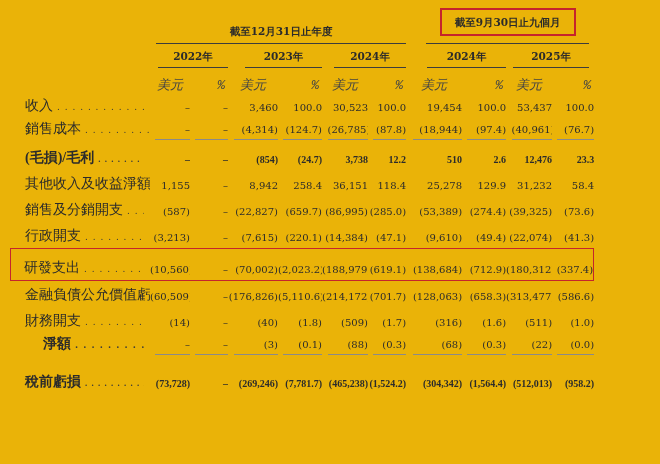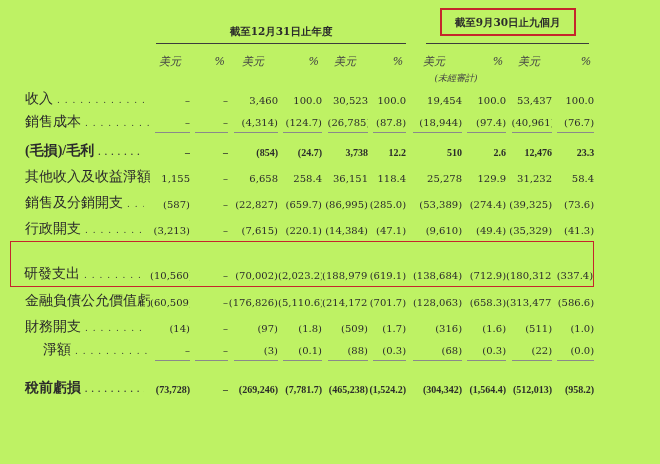--- a/index.html
+++ b/index.html
@@ -4,21 +4,21 @@
 <style>
   html,body{margin:0;padding:0;}
   body{
     background:#ffffff;
     font-family:"DejaVu Serif","Liberation Serif",serif;
     color:#2b2b2b;
   }
   .sheet{
     position:relative;
     width:660px;height:464px;
-    background:#bef264;
+    background:#eab308;
     overflow:hidden;
   }
   table.fin{
     position:absolute;left:10px;top:2px;
     border-collapse:separate;border-spacing:0;
     table-layout:fixed;width:584px;
     font-size:10px;line-height:13px;color:#2b2b2b;
   }
   td{padding:0;vertical-align:bottom;overflow:hidden;}
 
@@ -33,47 +33,47 @@
     padding:6px 13px 5px 13px;margin-bottom:2px;
   }
   tr.r-years td{height:24px;vertical-align:bottom;}
   .yr{border-bottom:1px solid #3c3c3c;padding-bottom:4px;text-align:center;
       font-weight:bold;font-size:10.5px;}
   .yr.y1{margin-left:8px;}
   .yr.y2{margin-left:17px;}
   .yr.y3{margin-left:12px;}
   .yr.y4{margin-left:21px;}
   .yr.y5{margin-left:7px;margin-right:5px;}
-  tr.r-cur td{height:24px;font-style:italic;font-size:11px;color:#444;}
+  tr.r-cur td{height:24px;font-style:italic;font-size:13px;color:#444;font-family:Liberation Mono, monospace;}
   td.cur{text-align:center;}
   td.pct{text-align:right;padding-right:3px;}
   tr.r-unaud td{height:17px;font-style:italic;font-size:9px;color:#444;
                 text-align:center;}
   tr.r-units td{height:24px;padding-bottom:20px;font-style:italic;font-size:9px;
                 color:#444;text-align:center;}
 
   
   tbody td{height:22px;padding-bottom:4px;}
   td.lbl{font-size:14px;white-space:nowrap;}
   .lblflex{display:flex;align-items:baseline;padding-left:15px;}
-  tr.indent .lblflex{padding-left:33px;}
+  tr.indent .lblflex{padding-left:33px;font-weight:bold;}
   .leader{flex:1;overflow:hidden;white-space:nowrap;margin:0 6px 0 4px;
           color:#3a3a3a;}
   .leader::after{content:". . . . . . . . . . . . . . . . . . . . . . . . . . . . . . . .";
           font-size:9px;letter-spacing:1px;}
   td.num{text-align:right;white-space:nowrap;font-size:10px;}
   tr.bold td{font-weight:bold;font-family:Liberation Serif, serif;}
   tr.pregap td{padding-top:9px;}
   .uline{display:block;text-align:right;border-bottom:1px solid #8a8a8a;
          padding-bottom:3px;width:88%;margin-left:auto;}
   td.lbl .ulpad{padding-bottom:3px;display:block;}
 
   
   tr.boxed td{border-top:1.6px solid #c5252c;border-bottom:1.6px solid #c5252c;
-              padding-top:18px;padding-bottom:4px;}
+              padding-top:5px;padding-bottom:4px;}
   tr.boxed td:first-child{border-left:1.6px solid #c5252c;}
   tr.boxed td:last-child{border-right:1.6px solid #c5252c;}
   tr.boxed .lblflex{padding-left:13px;}
 </style>
 </head>
 <body>
 
 <div class="sheet">
   <table class="fin">
     <colgroup>
@@ -94,37 +94,50 @@
         <td></td>
         <td colspan="6">
           <div class="gwrap g1"><span>截至12月31日止年度</span></div>
         </td>
         <td colspan="4">
           <div class="gwrap g2" style="font-weight:normal;">
             <span class="redbox"><b>截至9月30日止九個月</b></span>
           </div>
         </td>
       </tr>
+      <tr class="r-years">
+        <td></td>
+        <td colspan="2">
+            <div class="yr y1">2022年</div>
+          </td>
+        <td colspan="2">
+            <div class="yr y2">2023年</div>
+          </td>
+        <td colspan="2">
+            <div class="yr y3">2024年</div>
+          </td>
+        <td colspan="2">
+            <div class="yr y4">2024年</div>
+          </td>
+        <td colspan="2">
+            <div class="yr y5">2025年</div>
+          </td>
+      </tr>
       <tr class="r-cur">
         <td></td>
         <td class="cur">美元</td>
         <td class="pct">%</td>
         <td class="cur">美元</td>
         <td class="pct">%</td>
         <td class="cur">美元</td>
         <td class="pct">%</td>
         <td class="cur">美元</td>
         <td class="pct">%</td>
         <td class="cur">美元</td>
         <td class="pct">%</td>
-      </tr>
-      <tr class="r-unaud">
-        <td colspan="7"></td>
-        <td colspan="2">(未經審計)</td>
-        <td colspan="2"></td>
       </tr>
     </thead>
     <tbody>
         <tr>
           <td class="lbl">
             <div class="lblflex">
               <span>收入</span>
               <span class="leader"></span>
             </div>
           </td>
@@ -194,21 +207,21 @@
         </tr>
         <tr>
           <td class="lbl">
             <div class="lblflex">
               <span>其他收入及收益淨額</span>
               <span class="leader"></span>
             </div>
           </td>
           <td class="num">1,155</td>
           <td class="num">–</td>
-          <td class="num">6,658</td>
+          <td class="num">8,942</td>
           <td class="num">258.4</td>
           <td class="num">36,151</td>
           <td class="num">118.4</td>
           <td class="num">25,278</td>
           <td class="num">129.9</td>
           <td class="num">31,232</td>
           <td class="num">58.4</td>
         </tr>
         <tr>
           <td class="lbl">
@@ -236,21 +249,21 @@
             </div>
           </td>
           <td class="num">(3,213)</td>
           <td class="num">–</td>
           <td class="num">(7,615)</td>
           <td class="num">(220.1)</td>
           <td class="num">(14,384)</td>
           <td class="num">(47.1)</td>
           <td class="num">(9,610)</td>
           <td class="num">(49.4)</td>
-          <td class="num">(35,329)</td>
+          <td class="num">(22,074)</td>
           <td class="num">(41.3)</td>
         </tr>
         <tr class="boxed">
           <td class="lbl">
             <div class="lblflex">
               <span>研發支出</span>
               <span class="leader"></span>
             </div>
           </td>
           <td class="num">(10,560)</td>
@@ -284,21 +297,21 @@
         </tr>
         <tr>
           <td class="lbl">
             <div class="lblflex">
               <span>財務開支</span>
               <span class="leader"></span>
             </div>
           </td>
           <td class="num">(14)</td>
           <td class="num">–</td>
-          <td class="num">(97)</td>
+          <td class="num">(40)</td>
           <td class="num">(1.8)</td>
           <td class="num">(509)</td>
           <td class="num">(1.7)</td>
           <td class="num">(316)</td>
           <td class="num">(1.6)</td>
           <td class="num">(511)</td>
           <td class="num">(1.0)</td>
         </tr>
         <tr class="indent">
           <td class="lbl">

